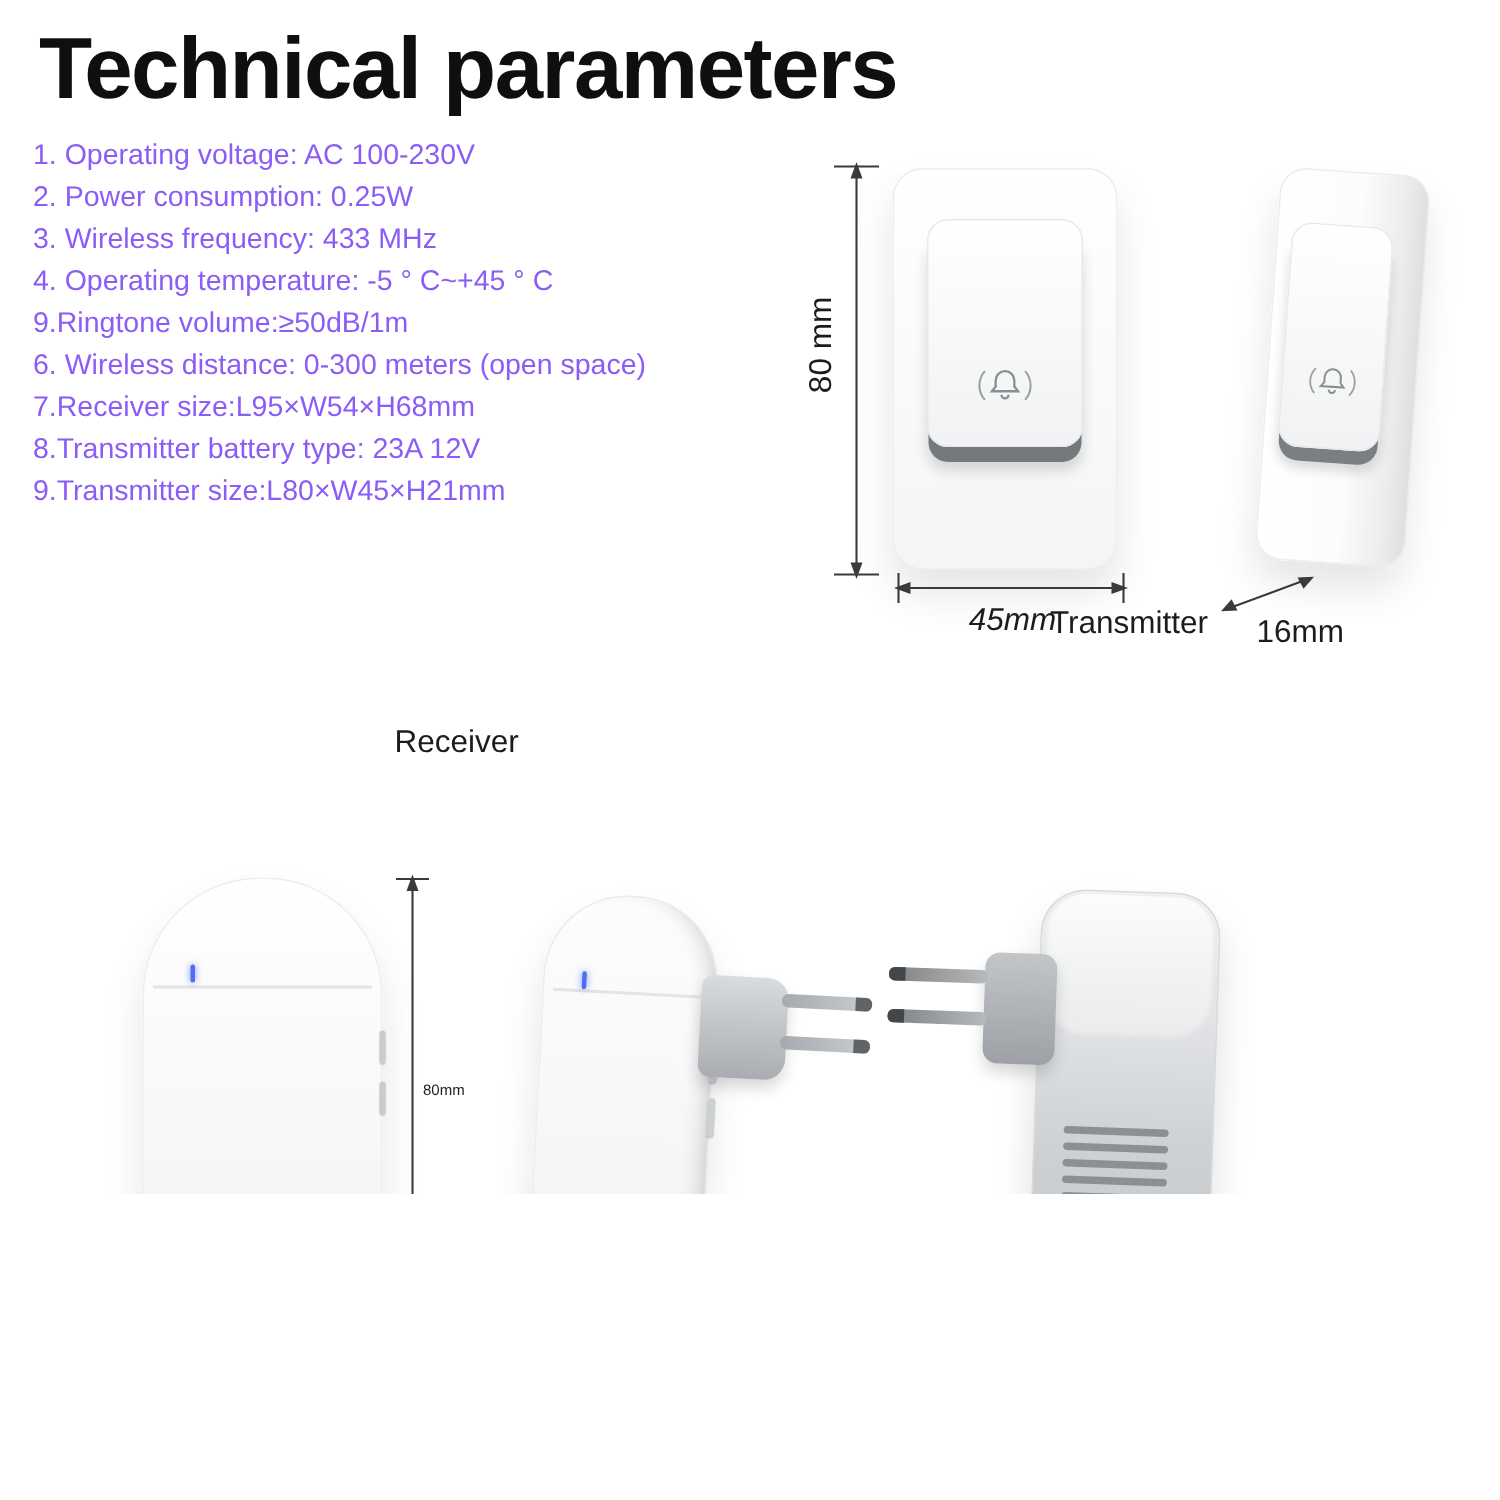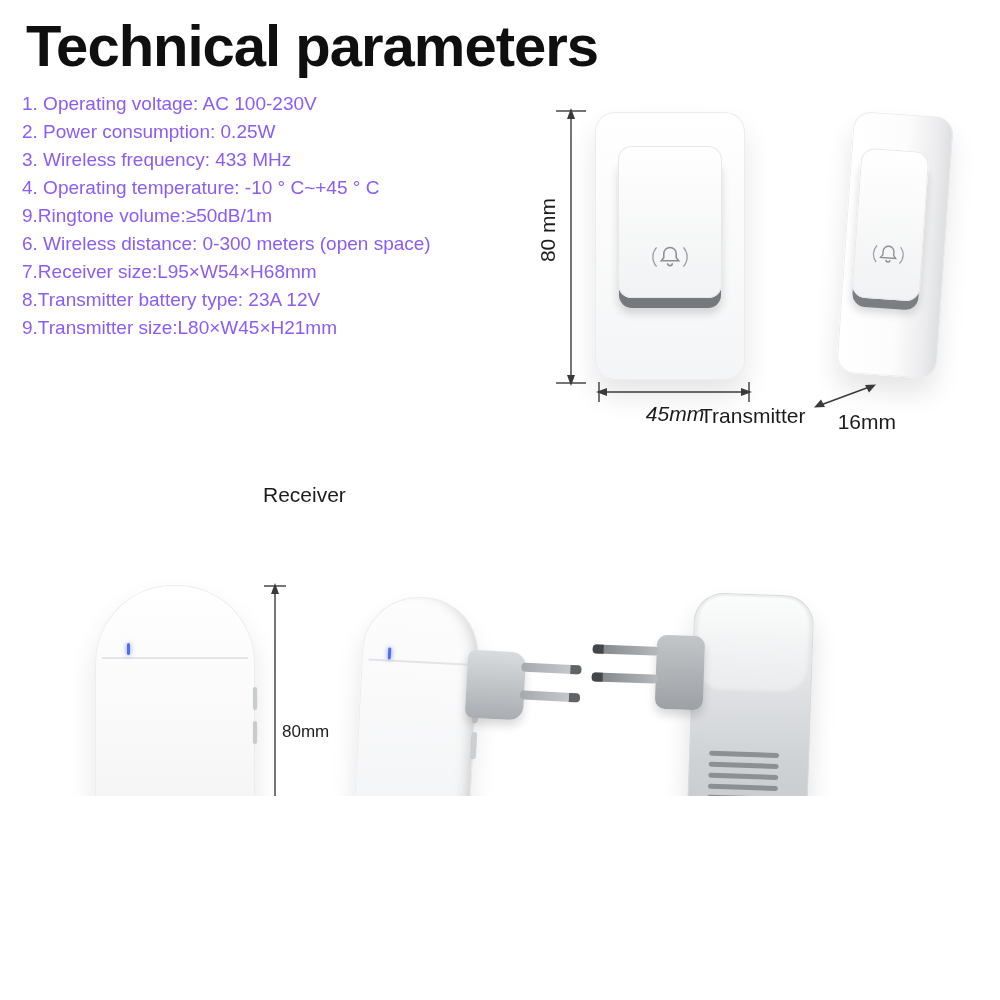--- a/index.html
+++ b/index.html
@@ -9,21 +9,21 @@
 
   
   .title { position:absolute; left:26px; top:12px; font-size:58px; font-weight:700; letter-spacing:-1px; color:#0f0f0f; }
   .specs { position:absolute; left:22px; top:90px; list-style:none; font-size:19px; line-height:28px; color:#8b5cf6; }
 
   .label-text { position:absolute; font-size:21px; color:#1c1c1c; }
 
   
   .dim-label { position:absolute; color:#1c1c1c; text-align:center; }
   .dim-label.big { font-size:21px; }
-  .dim-label.small { font-size:17px; }
+  .dim-label.small { font-size:10px; }
   .rot { transform:rotate(-90deg); }
 
   .dim-svg { position:absolute; overflow:visible; }
   .dim-svg line { stroke:#3a3a3a; stroke-width:1.4; }
   .dim-svg polygon { fill:#3a3a3a; }
 
   
   .device { position:absolute; }
   .seam { position:absolute; left:7px; right:7px; height:2px; background:#e3e4e6; }
   .led { position:absolute; width:3px; height:12px; border-radius:2px; box-shadow:0 0 5px rgba(79,109,242,.8); }
@@ -84,21 +84,21 @@
 <body>
 
 <div class="canvas">
 
   <h1 class="title">Technical parameters</h1>
 
   <ul class="specs">
     <li>1. Operating voltage: AC 100-230V</li>
     <li>2. Power consumption: 0.25W</li>
     <li>3. Wireless frequency: 433 MHz</li>
-    <li>4. Operating temperature: -10 ° C~+45 ° C</li>
+    <li>4. Operating temperature: -5 ° C~+45 ° C</li>
     <li>9.Ringtone volume:≥50dB/1m</li>
     <li>6. Wireless distance: 0-300 meters (open space)</li>
     <li>7.Receiver size:L95×W54×H68mm</li>
     <li>8.Transmitter battery type: 23A 12V</li>
     <li>9.Transmitter size:L80×W45×H21mm</li>
   </ul>
 
   <div class="device tx-front">
     <div class="tx-btn">
       <svg class="bell" viewBox="0 0 48 30">

